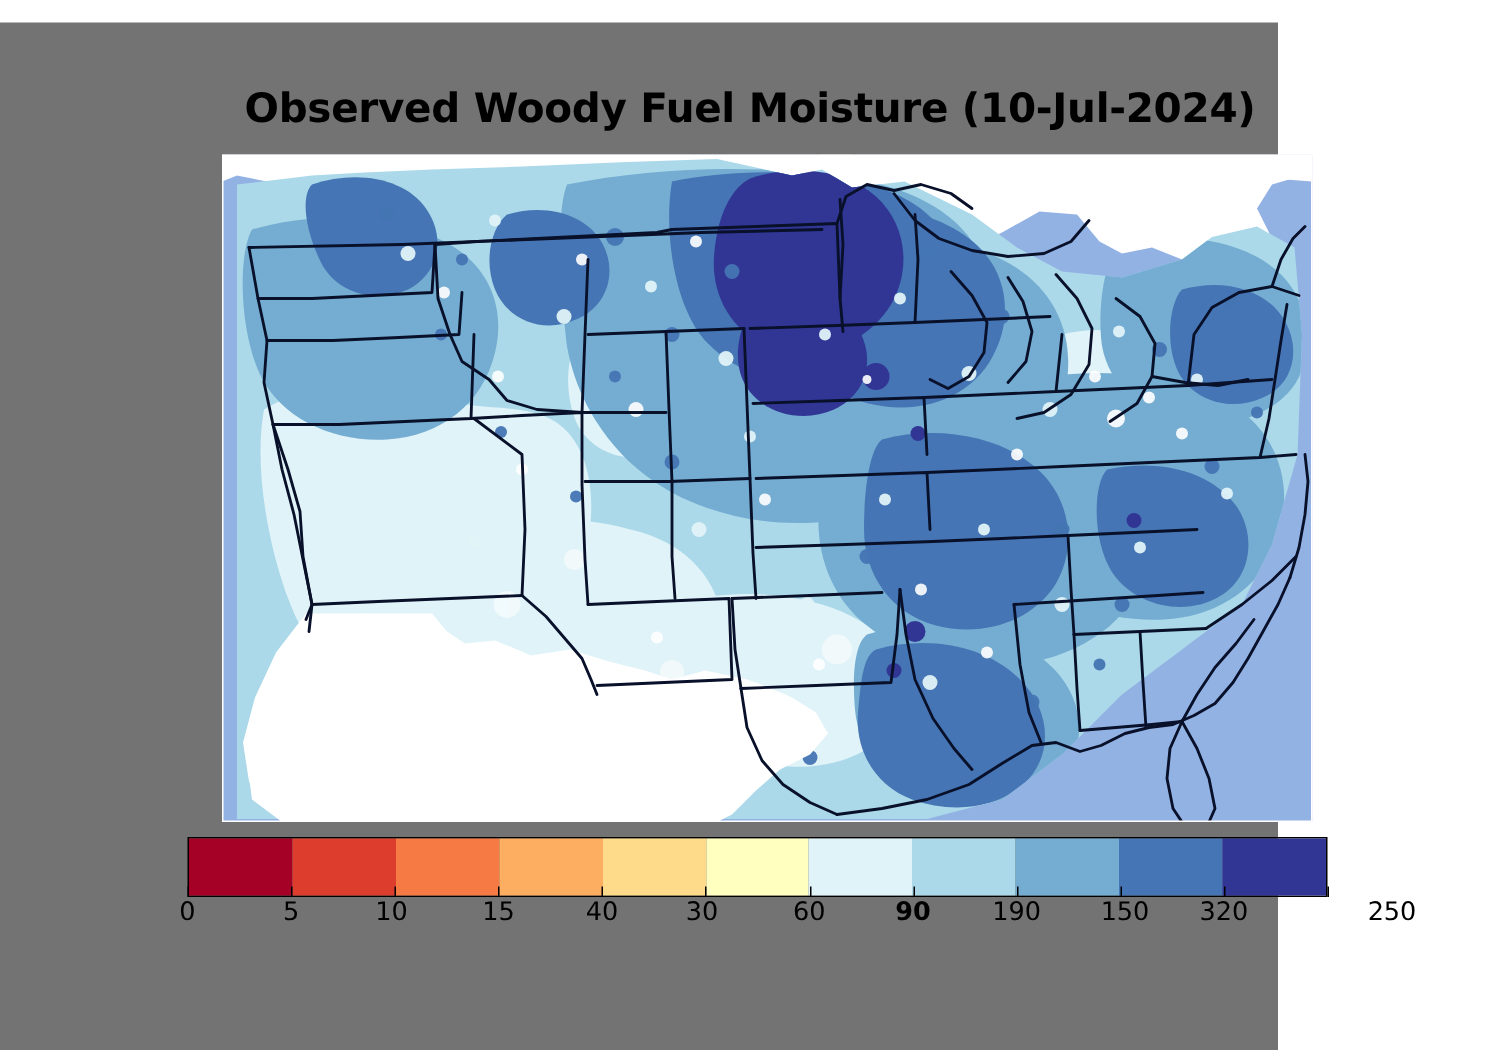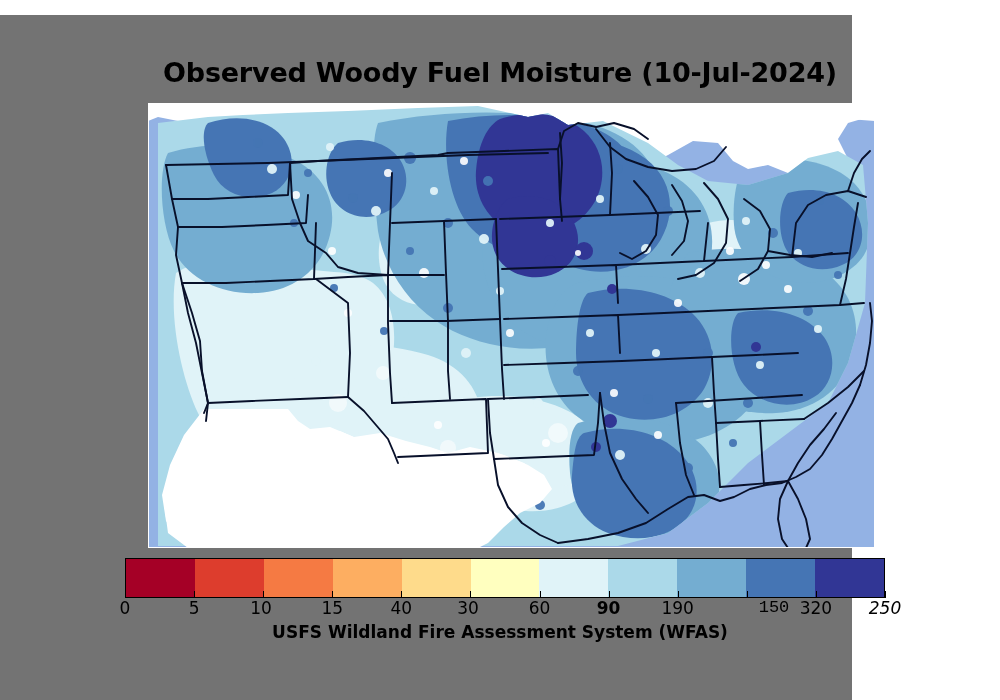--- a/index.html
+++ b/index.html
@@ -388,22 +388,21 @@
       <div class="tick" style="left: 276.364px;">40</div>
       <div class="tickmark" style="left: 345.455px;"></div>
       <div class="tick" style="left: 343px;">30</div>
       <div class="tickmark" style="left: 414.545px;"></div>
       <div class="tick" style="left: 414.545px;">60</div>
       <div class="tickmark" style="left: 483.636px;"></div>
       <div class="tick" style="left: 483.636px; font-weight: bold;">90</div>
       <div class="tickmark" style="left: 552.727px;"></div>
       <div class="tick" style="left: 552.727px;">190</div>
       <div class="tickmark" style="left: 621.818px;"></div>
-      <div class="tick" style="left: 649px; font-family: Liberation Mono, monospace;">150</div>
+      <div class="tick" style="left: 625px;">150</div>
       <div class="tickmark" style="left: 690.909px;"></div>
       <div class="tick" style="left: 690.909px;">320</div>
       <div class="tickmark" style="left: 760px;"></div>
-      <div class="tick" style="left: 760px; font-style: italic;">250</div>
+      <div class="tick" style="left: 803px;">250</div>
     </div>
 
-  <div id="caption">USFS Wildland Fire Assessment System (WFAS)</div>
 
 </div>
 
 </body></html>

